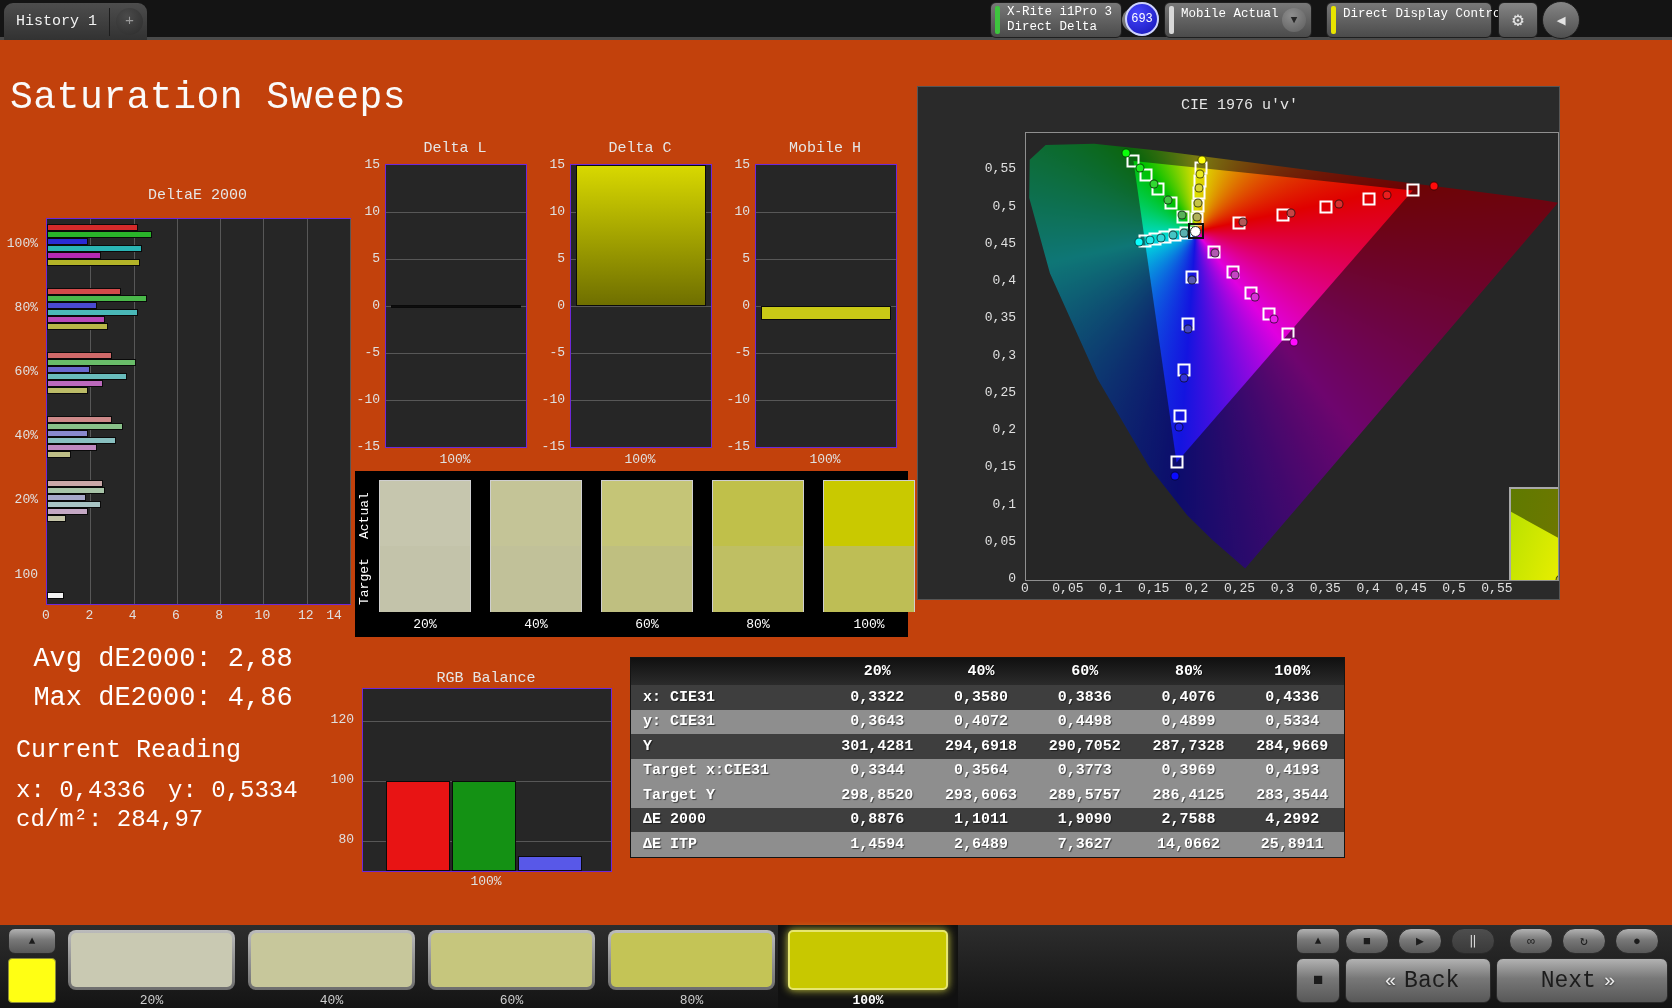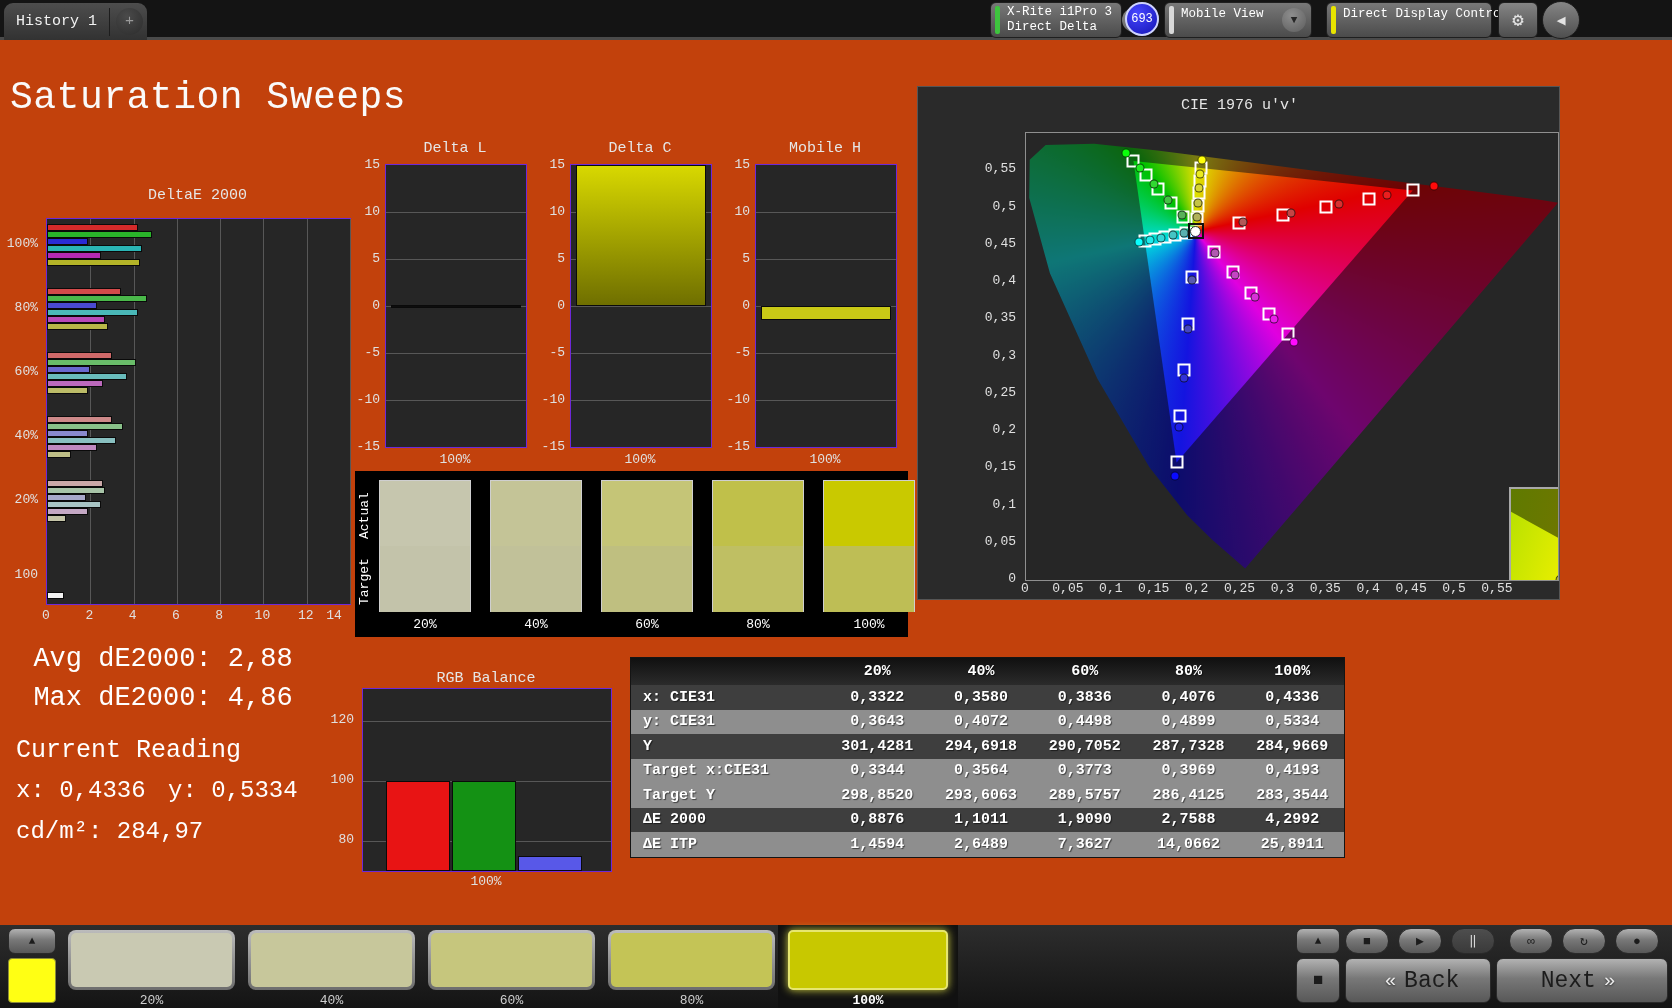--- a/index.html
+++ b/index.html
@@ -56,21 +56,21 @@
   .swpanel{position:absolute;left:355px;top:471px;width:553px;height:166px;background:#000;}
   .swrot{position:absolute;left:2px;width:18px;color:#fff;font-size:13px;writing-mode:vertical-rl;transform:rotate(180deg);text-align:center;}
   .swatch{position:absolute;border:1px solid #cfcfcf;box-sizing:border-box;}
   .swhalf{position:absolute;left:0;right:0;}
   .swlbl{position:absolute;color:#fff;font-size:13px;text-align:center;}
   
   .avgblk{position:absolute;left:18px;top:644px;width:290px;text-align:center;font-size:27px;color:#fff;}
   .avgblk div{margin-bottom:9px;}
   .curblk{position:absolute;left:16px;top:736px;font-size:24px;color:#fff;}
   .curblk .h{font-size:25px;margin-bottom:12px;}
-  .xyrow{position:relative;margin-bottom:14px;width:300px;}
+  .xyrow{position:relative;margin-bottom:2px;width:300px;}
   .xyrow .y{position:absolute;left:152px;top:0;}
   .curblk .m{margin-bottom:10px;}
   
   .caltable{position:absolute;left:630px;top:657px;width:715px;border:1px solid #141414;box-sizing:border-box;}
   .trow{display:flex;height:24.5px;align-items:center;}
   .trow.head{height:27px;background:linear-gradient(#101010,#2b2b2b);font-weight:bold;}
   .trow.dark{background:#3e3e3e;}
   .trow.light{background:#8e8e8e;}
   .tc{box-sizing:border-box;font-size:15px;color:#fff;text-shadow:1px 1px 1px rgba(0,0,0,.55);text-align:center;}
   .tc.lab{width:195px;text-align:left;padding-left:12px;font-weight:bold;}
@@ -106,21 +106,21 @@
       <span class="ddtext">
         <span>X-Rite i1Pro 3</span><br>
         <span>Direct Delta</span>
       </span>
       <span class="chev">▼</span>
     </div>
     <div class="badge" style="left:1125px;">693</div>
 
     <div class="ddbtn" style="left:1164px;width:148px;">
       <span class="stripe" style="background:#d8d8d8;"></span>
-      <span class="ddtext" style="align-self:flex-start;margin-top:4px;">Mobile View</span>
+      <span class="ddtext" style="align-self:flex-start;margin-top:4px;">Mobile Actual</span>
       <span class="chev" style="margin-left:auto;">▼</span>
     </div>
 
     <div class="ddbtn" style="left:1326px;width:166px;">
       <span class="stripe" style="background:#e8e400;"></span>
       <span class="ddtext" style="align-self:flex-start;margin-top:4px;">Direct Display Control</span>
       <span class="chev" style="margin-left:auto;">▼</span>
     </div>
 
     <div class="iconbtn" style="left:1498px;">

